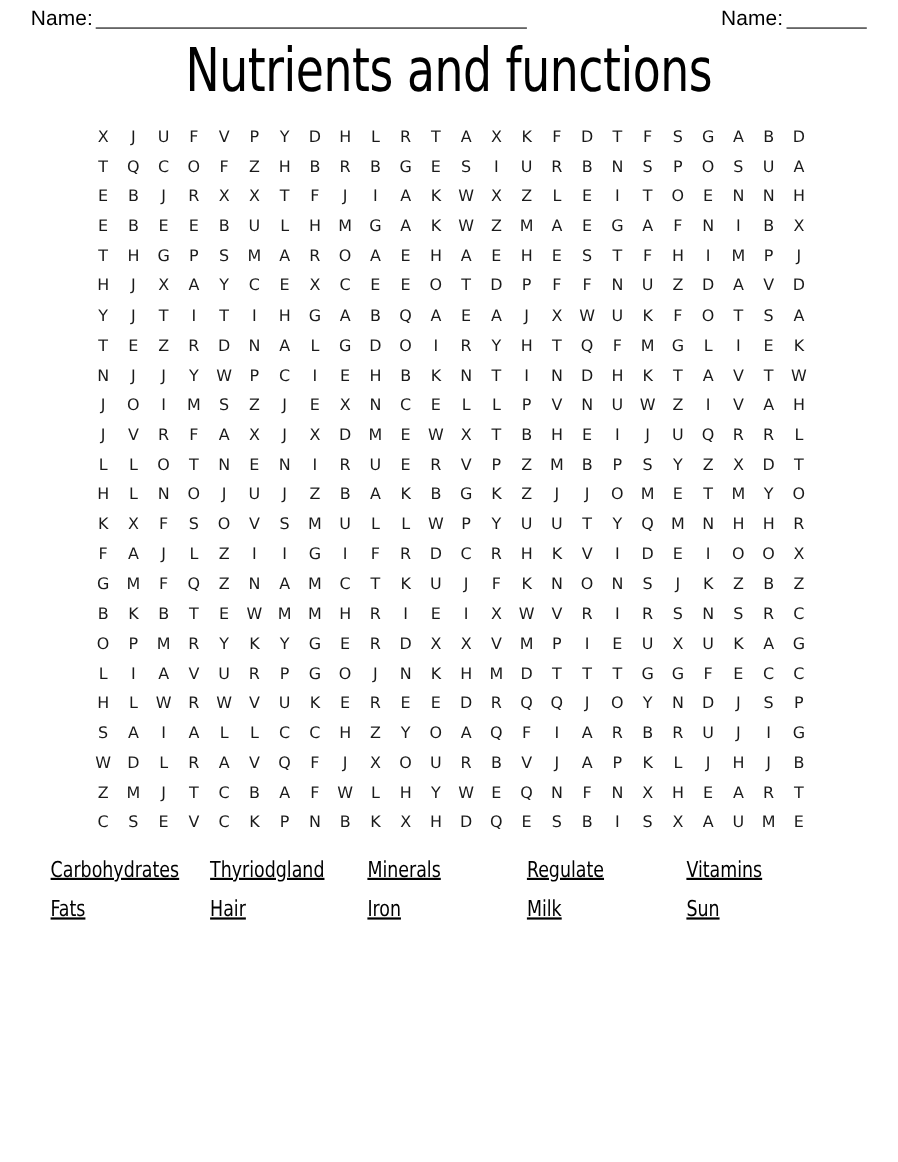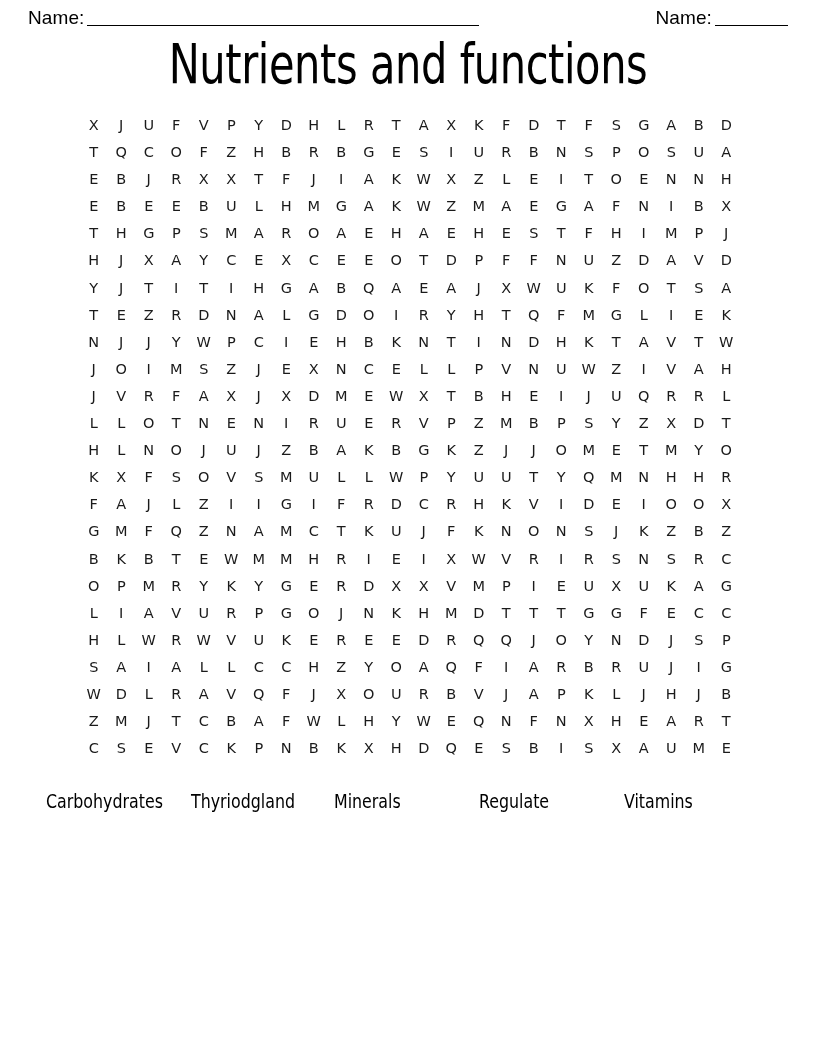--- a/index.html
+++ b/index.html
@@ -92,21 +92,22 @@
   
   .wordlist {
     position: absolute;
     top: 778px;
     left: 46px;
     width: 740px;
   }
   .word-row {
     display: flex;
     height: 36px;
-    align-items: flex-end;
+    align-items: flex-start;
+    text-decoration: underline;
   }
   .word {
     font-family: "DejaVu Sans Condensed", "Liberation Sans Narrow", "Liberation Sans", sans-serif;
     font-size: 20px;
     line-height: 25px;
     white-space: nowrap;
     transform: scaleX(0.88);
     transform-origin: left top;
   }
   .wcol-0 { flex: 0 0 145px; }
@@ -760,13 +761,20 @@
   </div>
 
 <div class="wordlist">
     <div class="word-row">
       <span class="word wcol-0">Carbohydrates</span>
       <span class="word wcol-1">Thyriodgland</span>
       <span class="word wcol-2">Minerals</span>
       <span class="word wcol-3">Regulate</span>
       <span class="word wcol-4">Vitamins</span>
     </div>
+    <div class="word-row">
+      <span class="word wcol-0">Fats</span>
+      <span class="word wcol-1">Hair</span>
+      <span class="word wcol-2">Iron</span>
+      <span class="word wcol-3">Milk</span>
+      <span class="word wcol-4">Sun</span>
+    </div>
   </div>
 
 </body></html>

